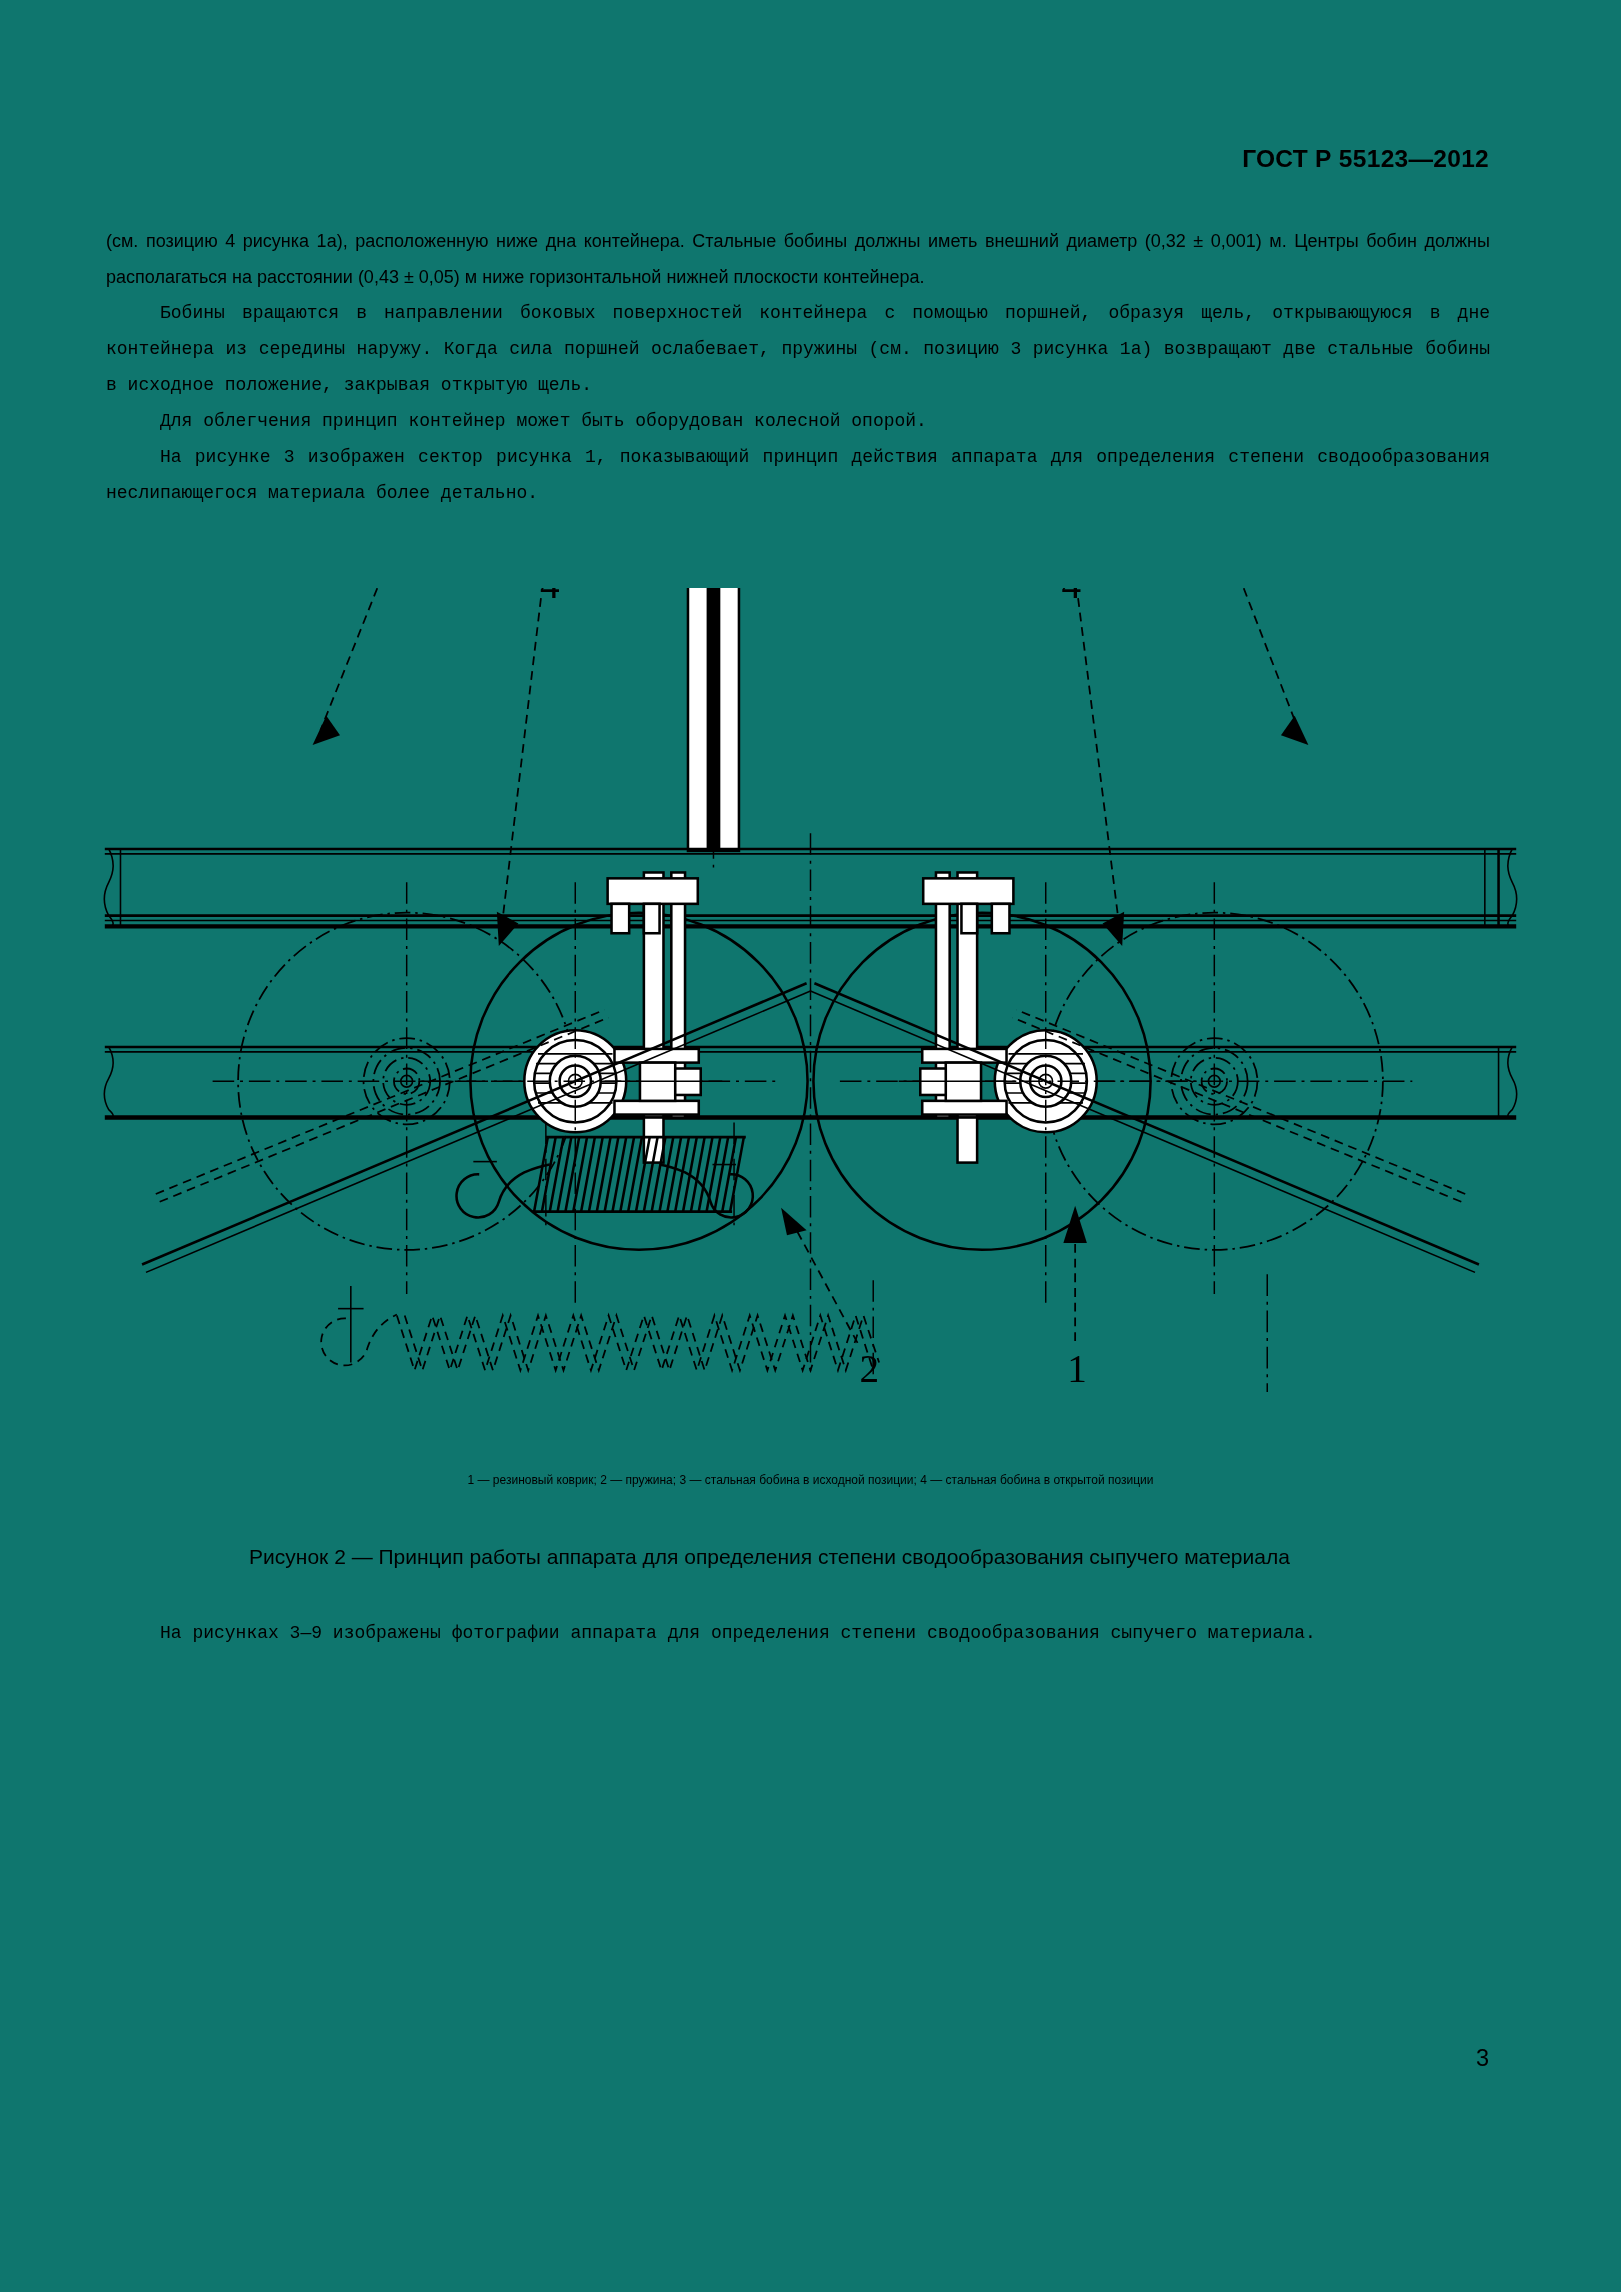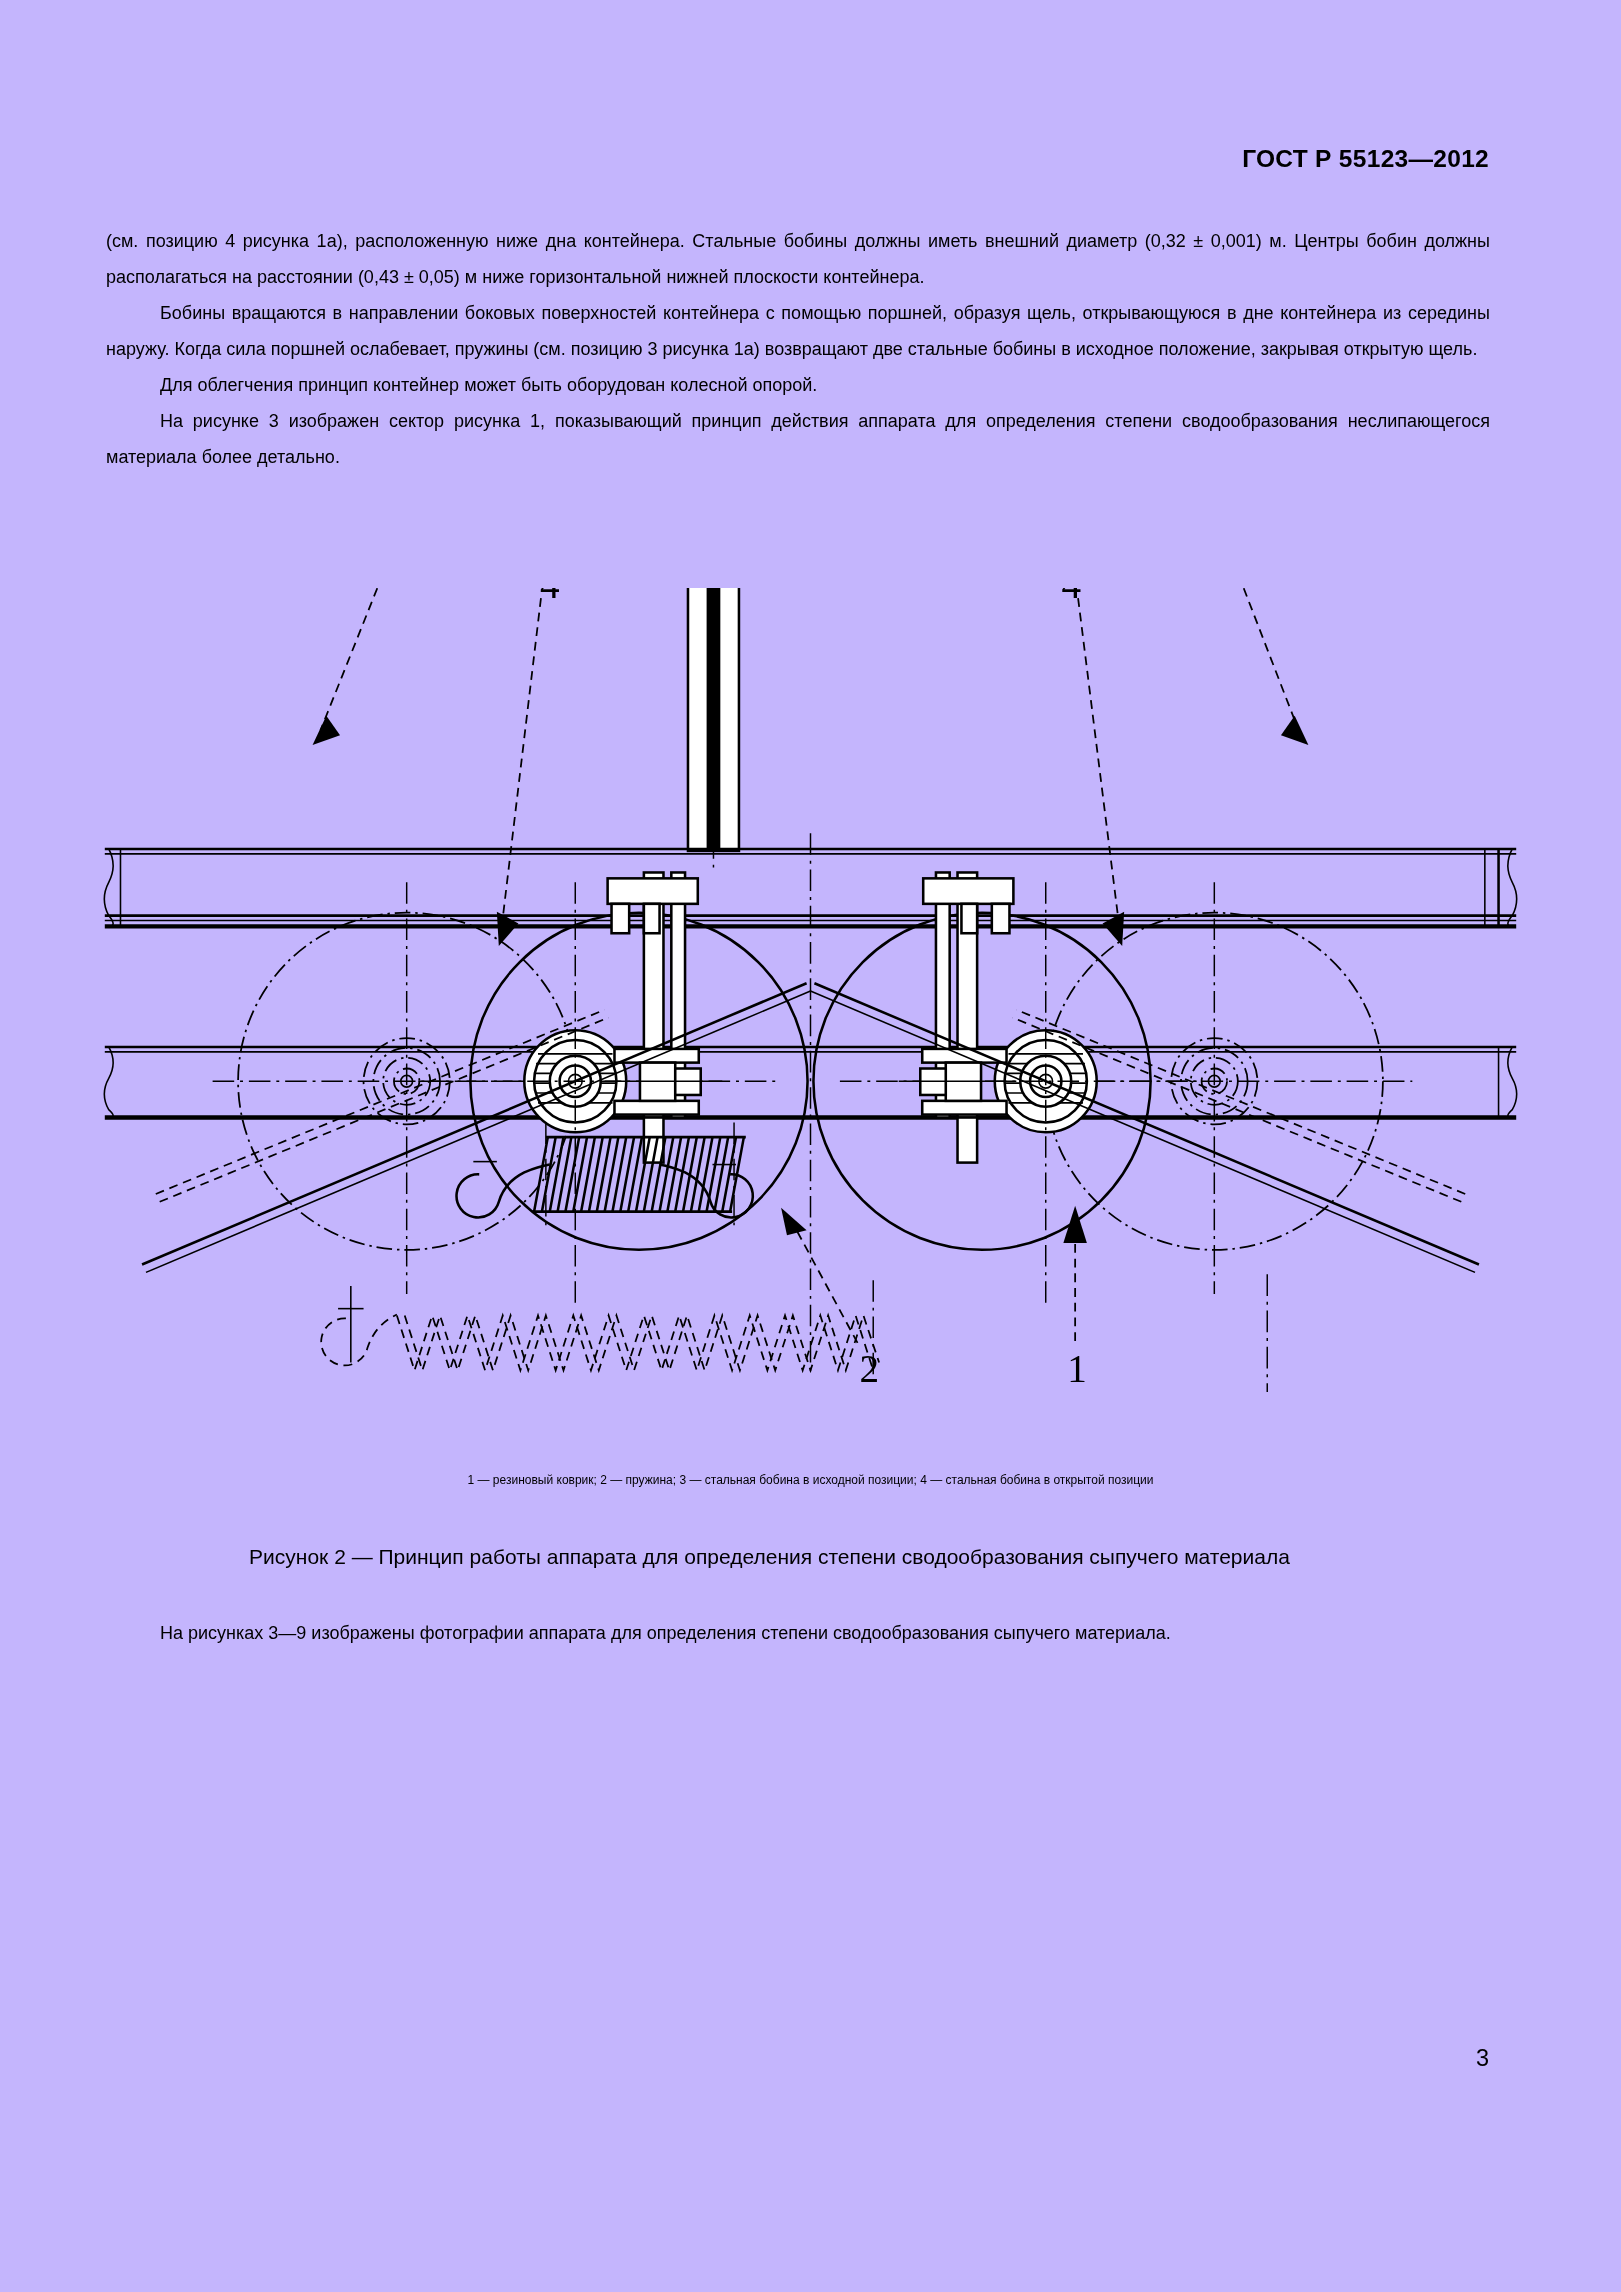--- a/index.html
+++ b/index.html
@@ -2,40 +2,40 @@
 <html><head>
 <meta charset="utf-8">
 <style>
   html,body{margin:0;padding:0;background:#fff;}
   body{
     width:1621px;height:2293px;position:relative;
     font-family:"Liberation Sans", sans-serif;
     color:#000;
     -webkit-font-smoothing:antialiased;
   }
-  .page{position:absolute;inset:0;background:#c4b5fd;}
+  .page{position:absolute;inset:0;background:#0f766e;}
 
   
   .doc-header{
     position:absolute;top:145px;right:132px;
     font-size:24.5px;font-weight:bold;letter-spacing:0.3px;
     white-space:nowrap;
   }
 
   
   .body-col{
     position:absolute;left:106px;top:223px;width:1384px;
   }
   .para{
     font-size:18px;line-height:36px;
     text-align:justify;text-justify:inter-word;
     margin:0 0 0 0;
     hyphens:none;
   }
-  .para.indent{text-indent:54px;}
+  .para.indent{text-indent:54px;font-family:Liberation Mono, monospace;}
   .para + .para{margin-top:0;}
 
   
   .figure-wrap{
     position:absolute;left:0;top:588px;width:1621px;height:912px;
   }
   .figure-svg{display:block;margin:0 auto;}
 
   .fig-legend{
     position:absolute;left:0;top:1468px;width:1621px;

